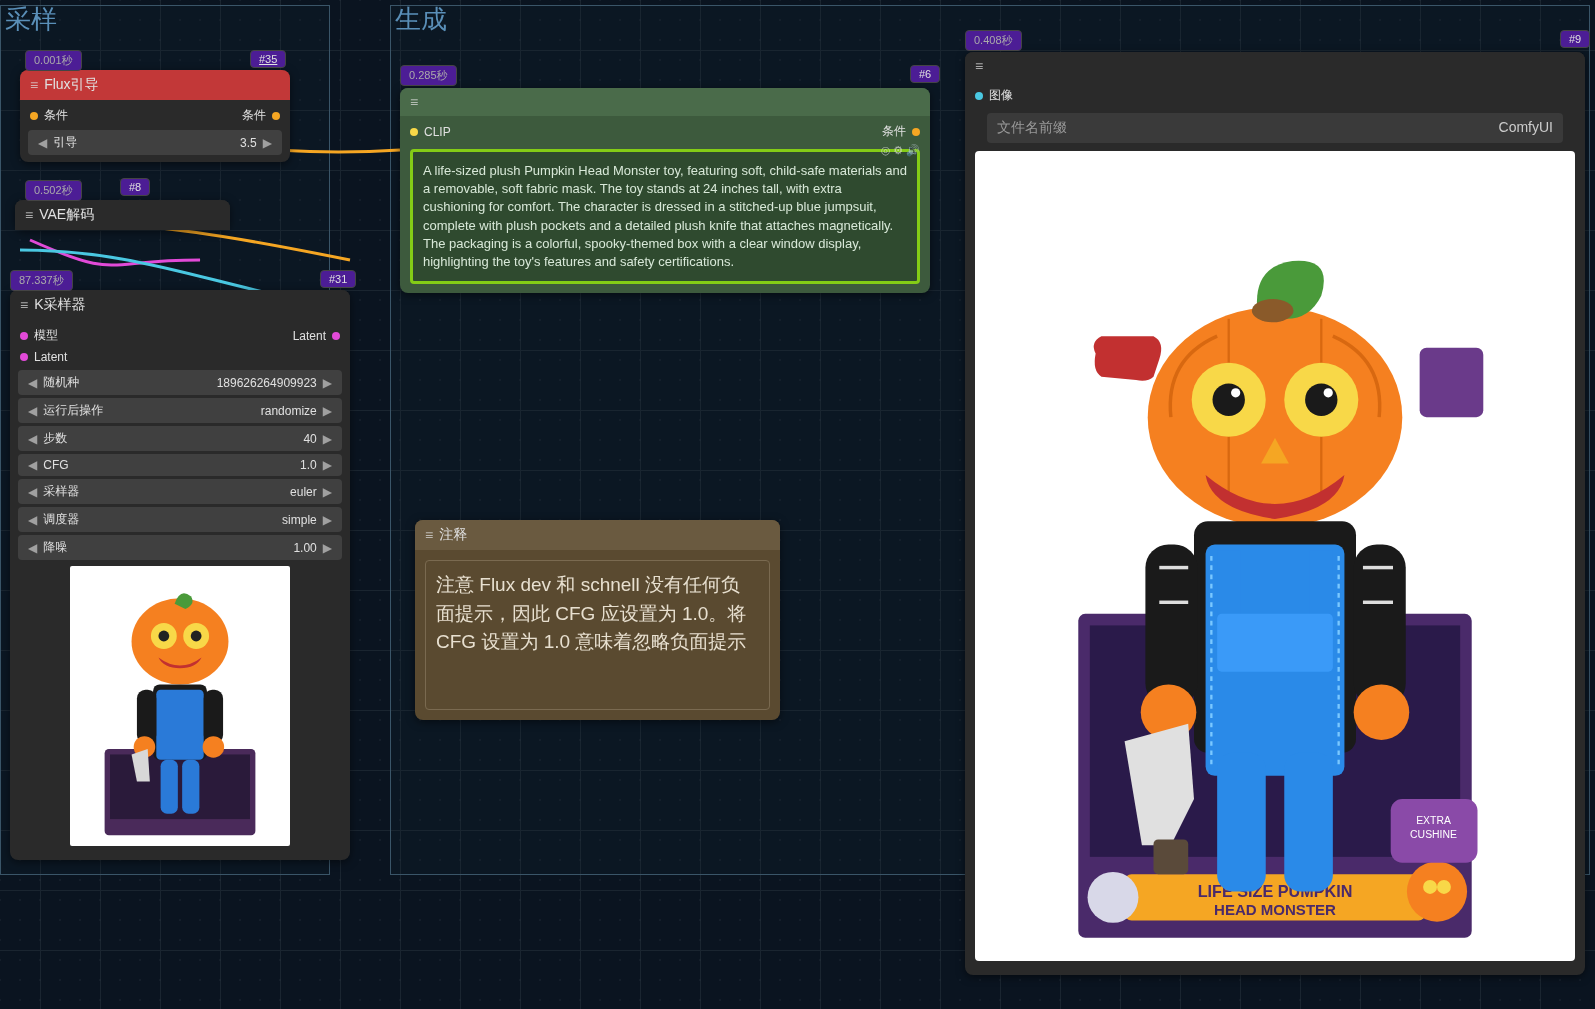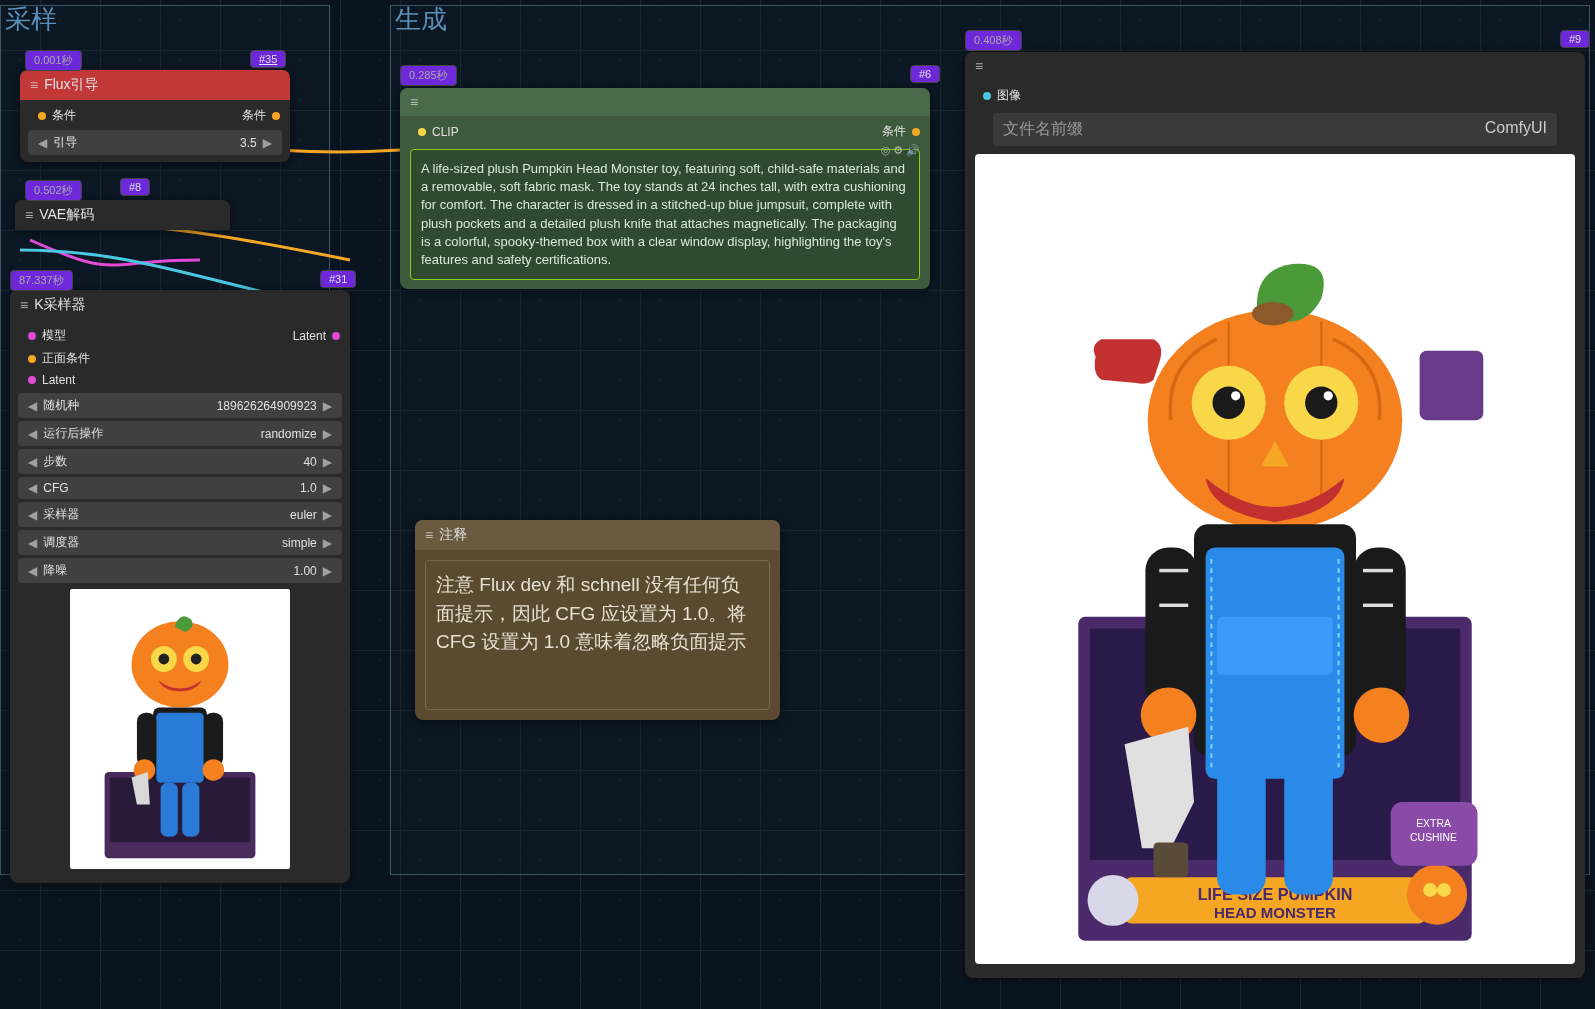--- a/index.html
+++ b/index.html
@@ -61,21 +61,20 @@
 .node-header .menu-icon { font-size: 14px; opacity: 0.7; }
 .node-header .title { flex: 1; font-size: 14px; }
 .node-flux .node-header { background: #c23838; }
 .node-body { padding: 4px 0; }
 .port-row {
   display: flex;
   align-items: center;
   padding: 3px 10px;
   font-size: 12px;
   position: relative;
-  margin-left: 8px;
 }
 .port-dot {
   width: 8px; height: 8px;
   border-radius: 50%;
   margin-right: 6px;
 }
 .port-row .spacer { flex: 1; }
 .port-out { margin-left: 6px; margin-right: 0; }
 .widget-row {
   display: flex;
@@ -84,35 +83,35 @@
   margin: 3px 8px;
   border-radius: 4px;
   padding: 4px 8px;
   font-size: 12px;
 }
 .widget-row .arrow { opacity: 0.6; cursor: pointer; padding: 0 2px; }
 .widget-row .wlabel { flex: 1; padding: 0 4px; }
 .widget-row .wvalue { padding: 0 4px; }
 .badge {
   position: absolute;
-  background: #6d28d9;
+  background: #4c1d95;
   border: 1px solid #444;
   border-radius: 4px;
   padding: 2px 8px;
   font-size: 11px;
   z-index: 11;
 }
 .timing { color: #aaa; }
 .node-clip { background: #3d5a3d; }
 .node-clip .node-header { background: #4a6b4a; }
 .node-clip .prompt-box {
   margin: 6px 10px 5px 10px;
   padding: 10px;
   background: #2f4a2f;
-  border: 1px solid #84cc16;
+  border: 3px solid #84cc16;
   border-radius: 4px;
   font-size: 13px;
   line-height: 1.4;
   color: #d8e8d8;
 }
 .node-note { background: #5a4a30; }
 .node-note .node-header { background: #6a5a40; }
 .node-note .note-box {
   margin: 10px;
   padding: 10px;
@@ -120,24 +119,24 @@
   border-radius: 4px;
   font-size: 19px;
   line-height: 1.5;
   color: #e8e0d0;
   min-height: 150px;
 }
 .node-save .node-header { background: #2a2a2a; }
 .filename-input {
   display: flex;
   background: #3a3a3a;
-  margin: 6px 28px;
+  margin: 6px 22px;
   border-radius: 4px;
   padding: 6px 10px;
-  font-size: 16px;
+  font-size: 14px;
 }
 .filename-input .placeholder { color: #999; flex: 1; }
 .filename-input .value { color: #ccc; }
 .preview-area {
   margin: 8px 10px 10px 10px;
   background: #fff;
   border-radius: 4px;
   display: flex;
   align-items: center;
   justify-content: center;
@@ -213,24 +212,20 @@
     <span class="title">K采样器</span>
   </div>
   <div class="node-body">
     <div class="port-row">
       <span class="port-dot" style="background:#e24ad8;"></span>
       <span>模型</span>
       <span class="spacer"></span>
       <span>Latent</span>
       <span class="port-dot port-out" style="background:#e24ad8;"></span>
     </div>
-    <div class="port-row">
-        <span class="port-dot" style="background:#f5a623;"></span>
-        <span>正面条件</span>
-      </div>
     <div class="port-row">
         <span class="port-dot" style="background:#e24ad8;"></span>
         <span>Latent</span>
       </div>
 
     <div class="widget-row">
         <span class="arrow">◀</span>
         <span class="wlabel">随机种</span>
         <span class="wvalue">189626264909923</span>
         <span class="arrow">▶</span>

